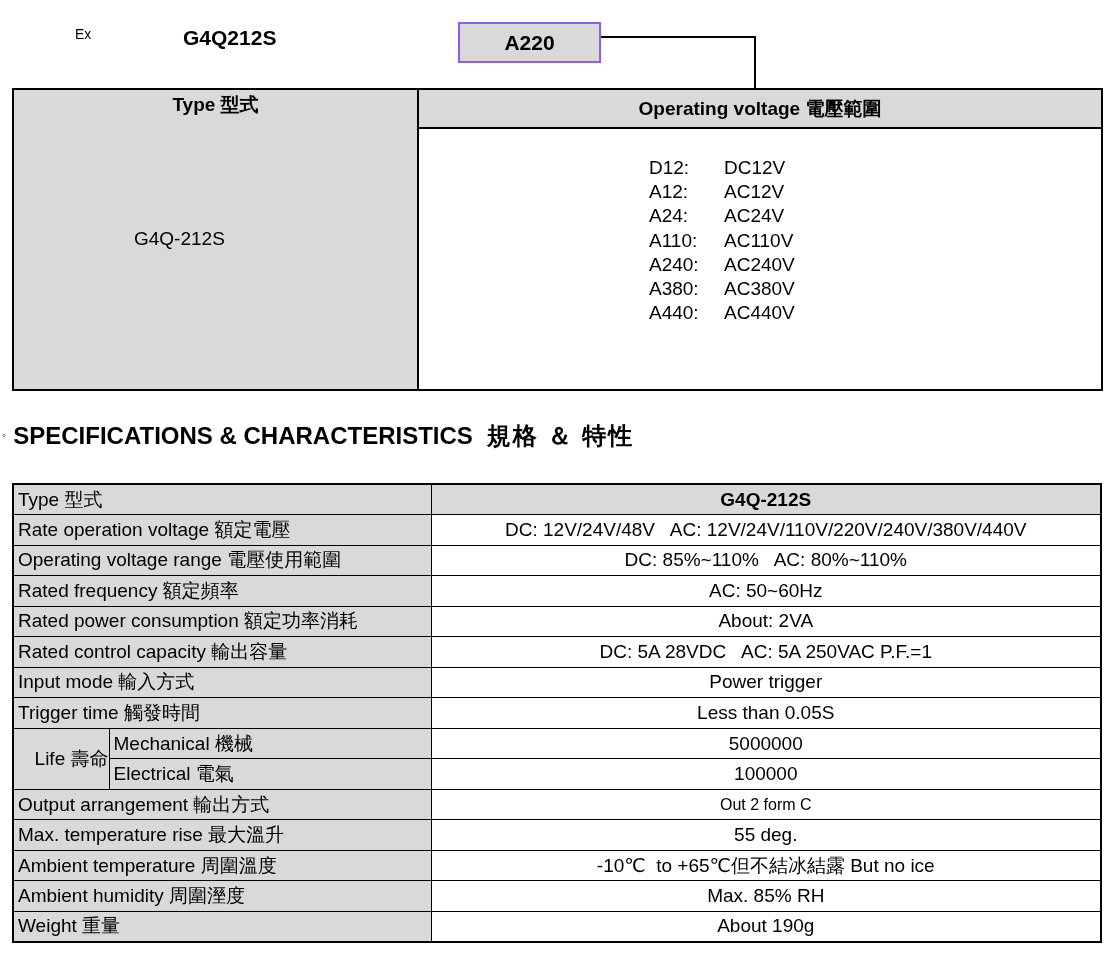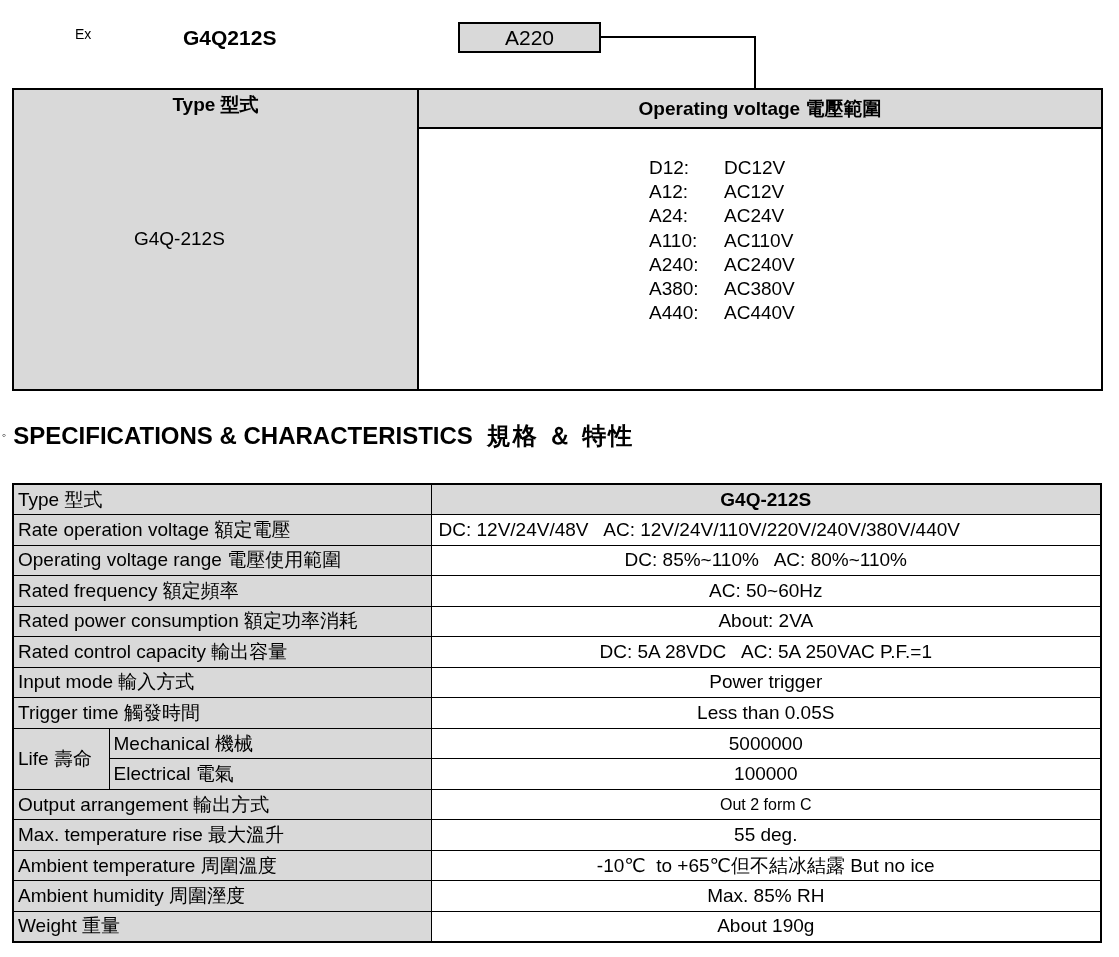--- a/index.html
+++ b/index.html
@@ -18,24 +18,24 @@
   .ex-label {
     position: absolute; left: 75px; top: 26px;
     font-size: 14px;
   }
   .ex-model {
     position: absolute; left: 183px; top: 26px;
     font-size: 21px; font-weight: bold;
   }
   .code-box {
     position: absolute; left: 458px; top: 22px;
-    width: 143px; height: 31px;
-    background: #d9d9d9;
-    border: 2px solid #000000;
-    font-size: 21px; font-weight: normal;
+    width: 143px; height: 41px;
+    background: #d9d9d9;
+    border: 2px solid #8b5cf6;
+    font-size: 21px; font-weight: bold;
     display: flex; align-items: center; justify-content: center;
   }
   .conn-h {
     position: absolute; left: 601px; top: 36px;
     width: 155px; height: 2px; background: #000;
   }
   .conn-v {
     position: absolute; left: 754px; top: 36px;
     width: 2px; height: 52px; background: #000;
   }
@@ -102,36 +102,36 @@
     overflow: hidden;
   }
   .spec-table td.lbl {
     background: #d9d9d9;
     text-align: left;
     padding-left: 4px;
     white-space: nowrap;
   }
   .spec-table td.life-group {
     background: #d9d9d9;
-    text-align: left;
+    text-align: right;
     padding-left: 4px;
     white-space: nowrap;
   }
   .spec-table td.val {
     background: #fff;
     text-align: center;
     white-space: pre-wrap;
   }
   .spec-table td.val.model {
     background: #d9d9d9;
     font-weight: bold;
   }
   .spec-table td.val.left {
-    text-align: left;
-    padding-left: 7px;
+    text-align: center;
+    padding-left: 0;
     margin-left: 22px;
   }
   .spec-table td.val.small { font-size: 16px; margin-left: 40px; }
 </style>
 </head>
 <body>
 
 <div class="page">
 
   <span class="ex-label">Ex</span>

